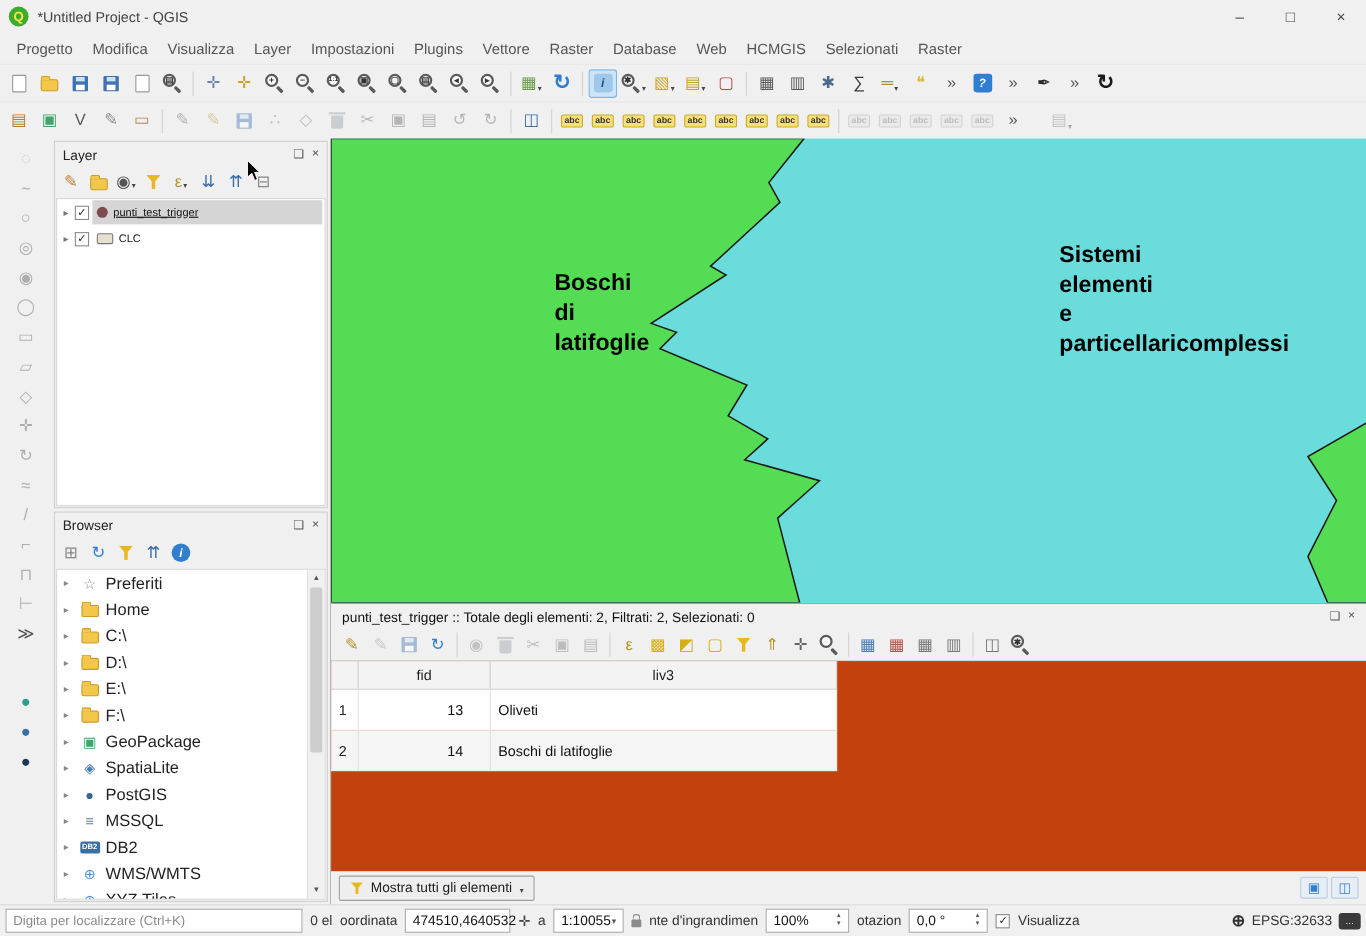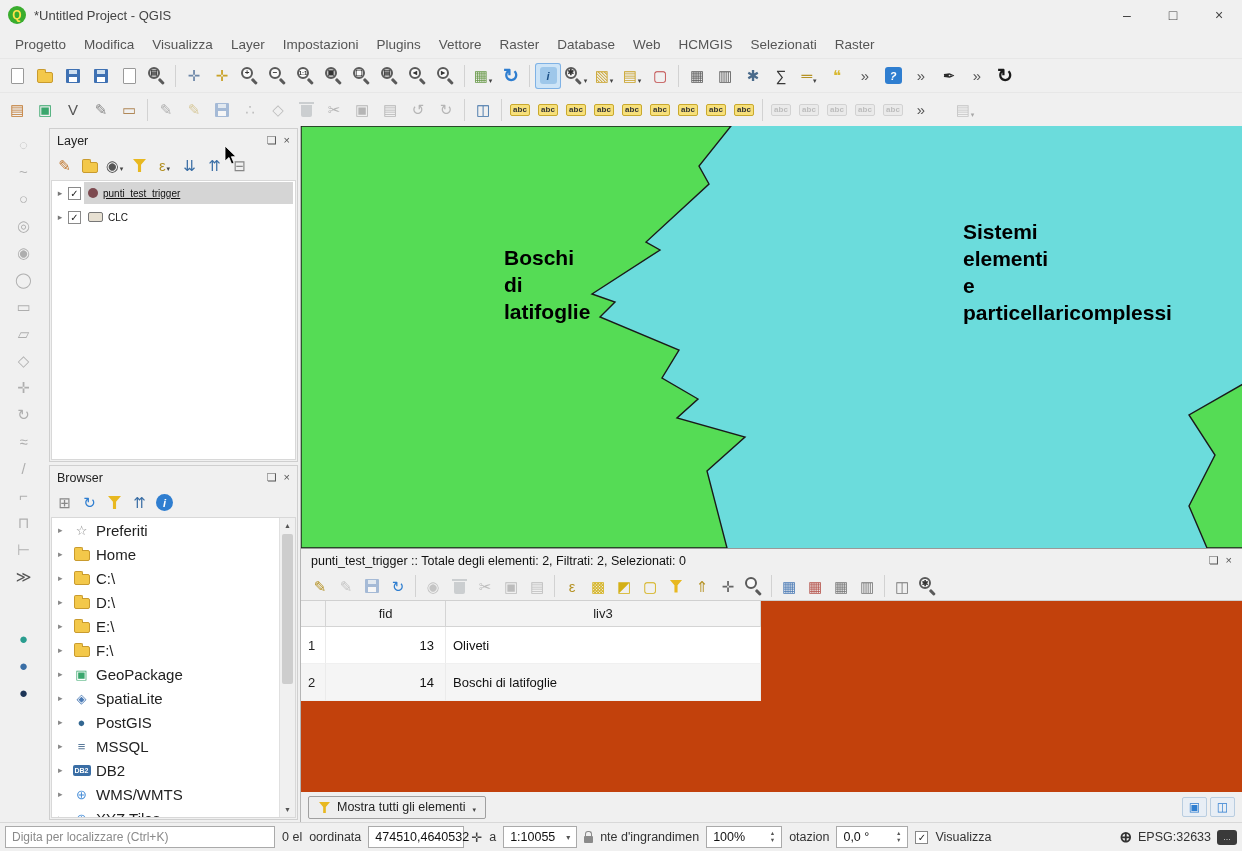--- a/index.html
+++ b/index.html
@@ -97,21 +97,21 @@
   .attr-table { flex:1; min-height:0; background:#c2410c; border-top:1px solid #d0d0d0; overflow:hidden; }
   .thead { display:flex; height:26px; }
   .th { display:flex; align-items:center; justify-content:center; background:#f3f3f3; border-right:1px solid #d4d4d4; border-bottom:1px solid #d4d4d4; font-size:13px; color:#222; }
   .c-num { width:25px; flex:0 0 auto; }
   .c-fid { width:120px; flex:0 0 auto; }
   .c-liv { width:315px; flex:0 0 auto; }
   .arow { display:flex; height:37px; }
   .cell { display:flex; align-items:center; font-size:13px; color:#111; border-right:1px solid #ebebeb; border-bottom:1px solid #f0f0f0; background:#fff; }
   .arow.alt .cell { background:#f5f5f5; }
   .cell.c-num { padding-left:7px; color:#222; }
-  .cell.c-fid { justify-content:flex-end; padding-right:11px; }
+  .cell.c-fid { justify-content:flex-end; padding-right:24px; }
   .cell.c-liv { padding-left:7px; }
 
   .attr-footer { height:30px; display:flex; align-items:center; gap:8px; padding:0 7px; }
   .filter-btn { display:inline-flex; align-items:center; gap:6px; background:#eee; border:1px solid #a0a0a0; height:23px; padding:0 9px; font-size:12.5px; border-radius:2px; color:#222; }
   .filter-btn .funnel { transform:scale(.85); }
   .dock-btns { margin-left:auto; display:flex; gap:3px; }
   .dock-btn { width:25px; height:20px; display:flex; align-items:center; justify-content:center; color:#2f7ed0; background:#e8eef5; border:1px solid #b9cde0; border-radius:2px; font-size:12px; }
 
   
   .statusbar { height:29px; display:flex; align-items:center; gap:7px; padding:0 5px; background:#f0f0f0; border-top:1px solid #d8d8d8; font-size:12.5px; color:#333; }
@@ -785,21 +785,21 @@
 
 <div class="statusbar">
   <input class="locator" placeholder="Digita per localizzare (Ctrl+K)" style="">
   <span>0 el</span>
   <span>oordinata</span>
   <div class="sb-box" style="width:96px">
     <span>474510,4640532</span>
   </div>
   <span class="glyph" style="font-size:13px;color:#444">✛</span>
   <span>a</span>
-  <div class="sb-box" style="width:74px">
+  <div class="sb-box" style="width:64px">
     <span>1:10055</span>
     <span class="cmb-arrow" style="margin-left:auto">▾</span>
   </div>
   <span class="lock"></span>
   <span>nte d'ingrandimen</span>
   <div class="sb-box" style="width:76px">
     <span>100%</span>
     <span class="spin-arrows" style="margin-left:auto">
         <span>▲</span>
         <span>▼</span>

